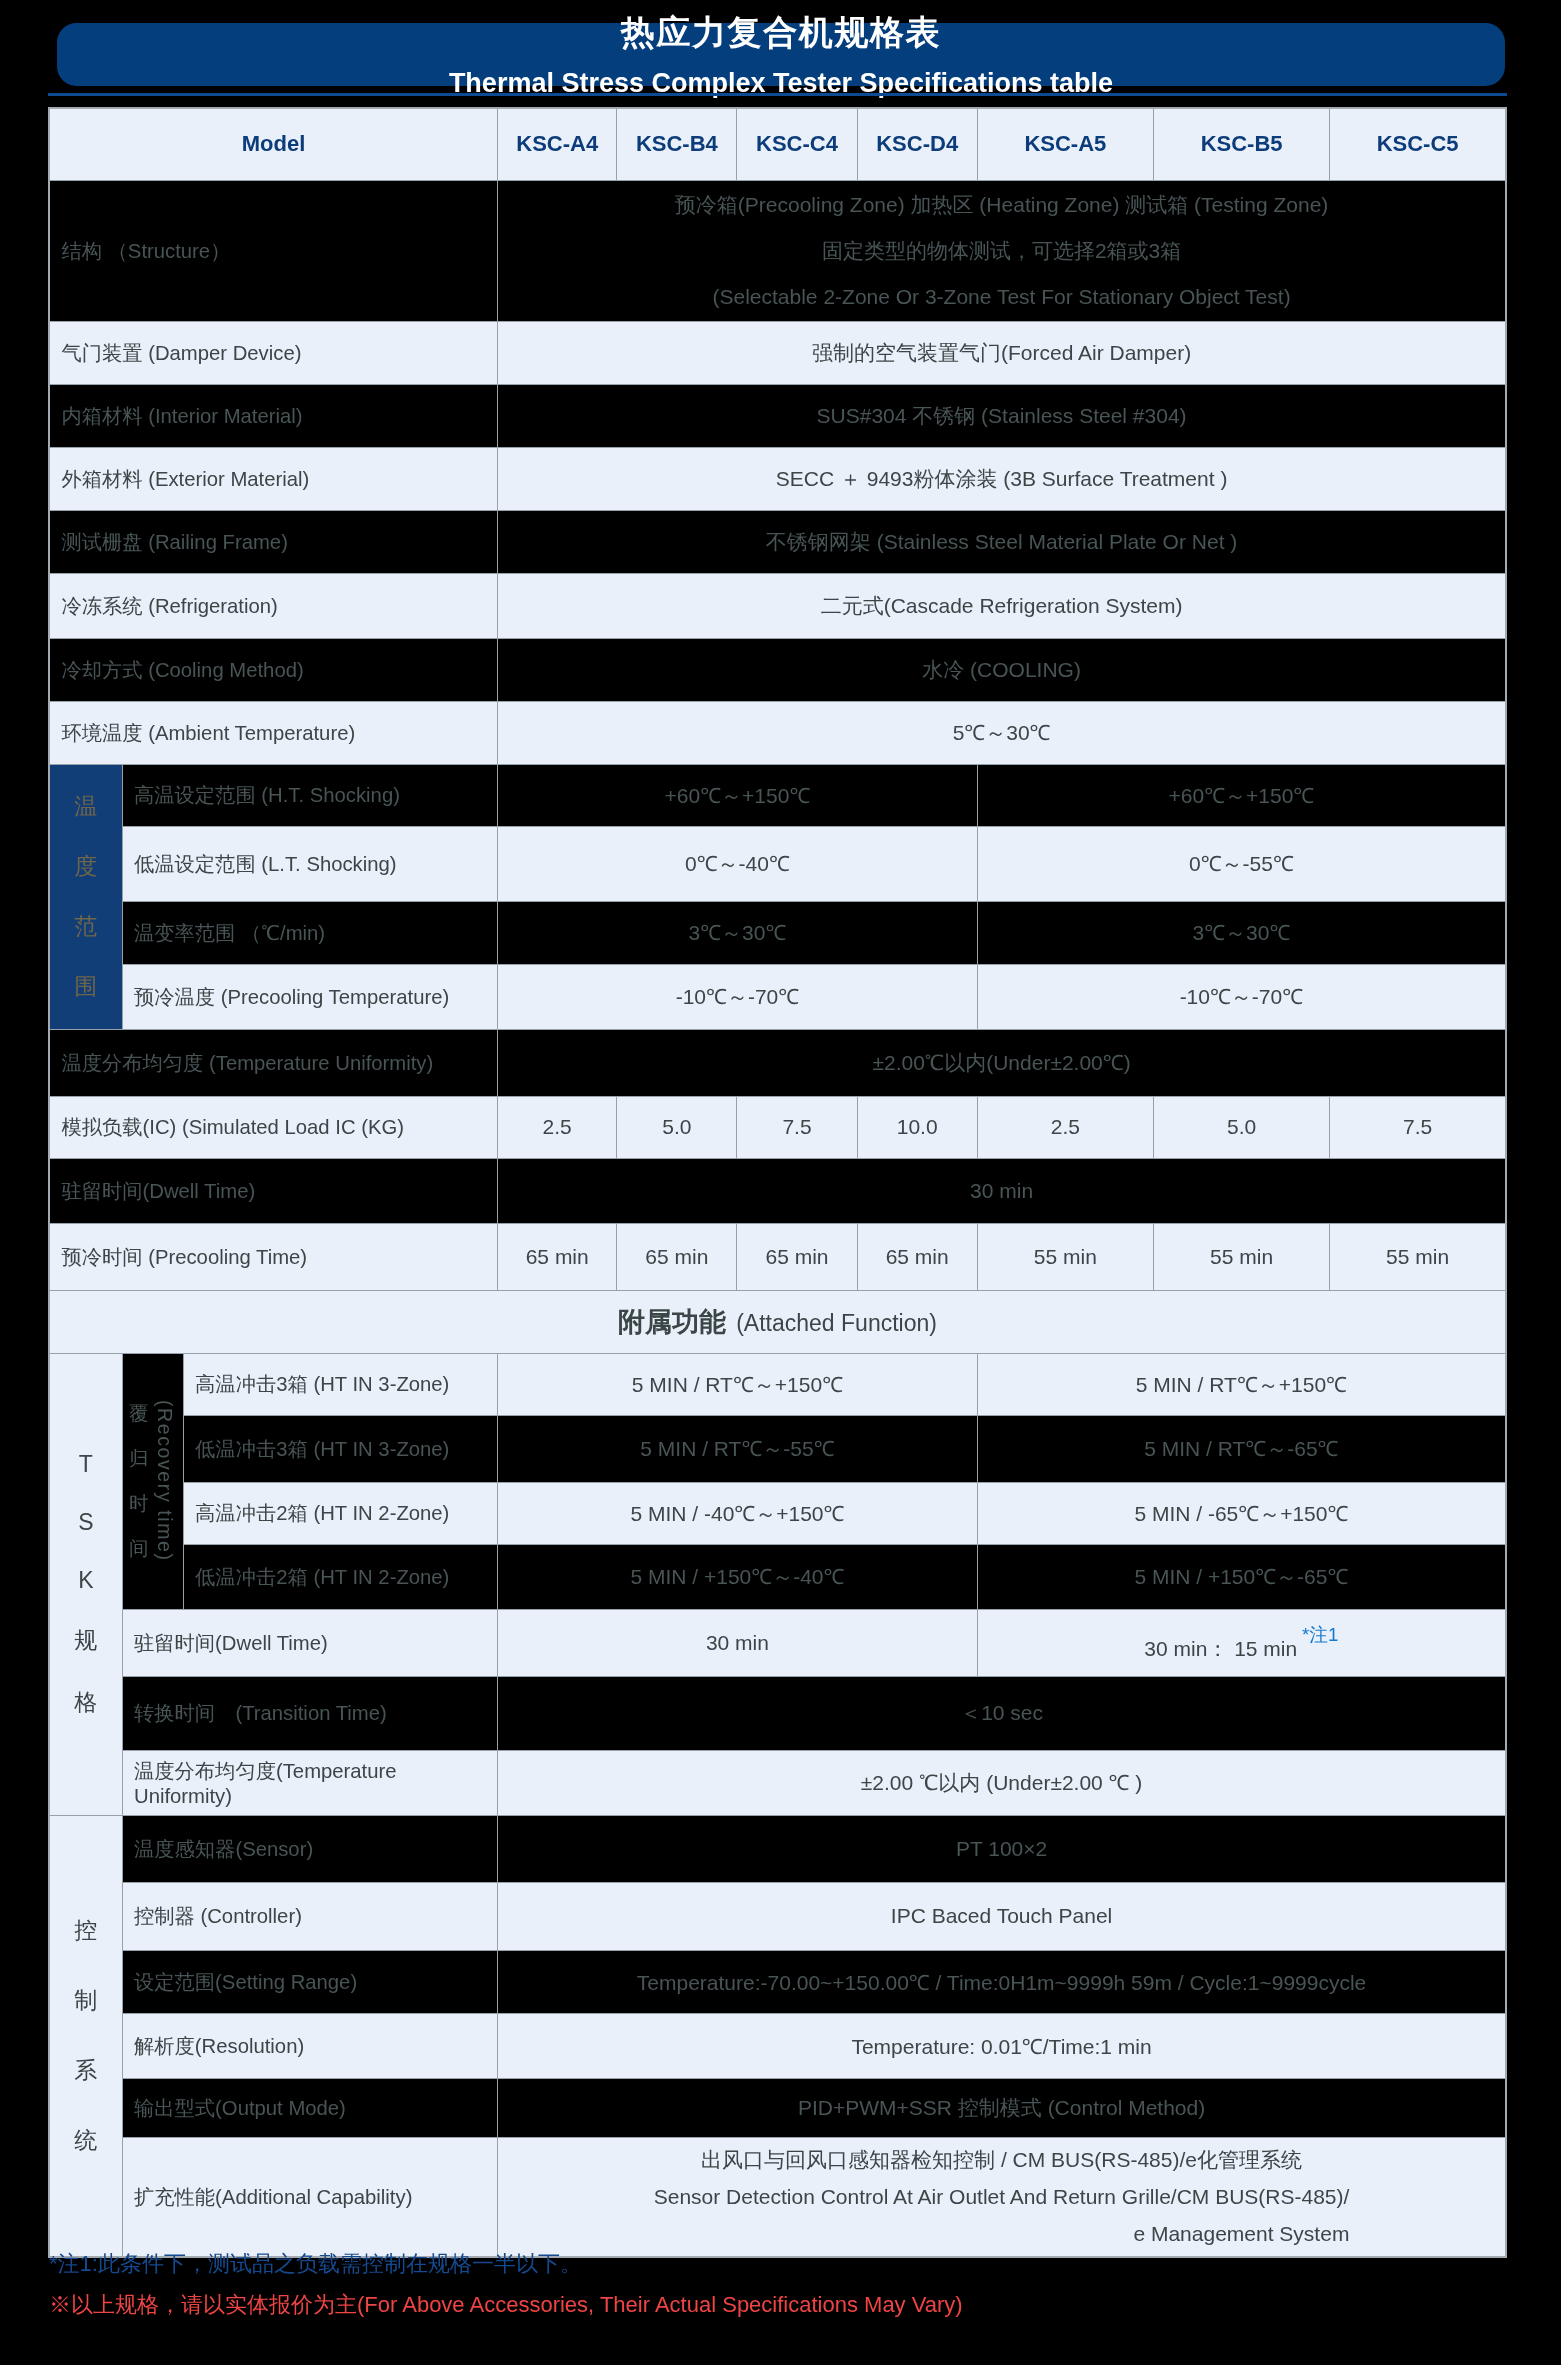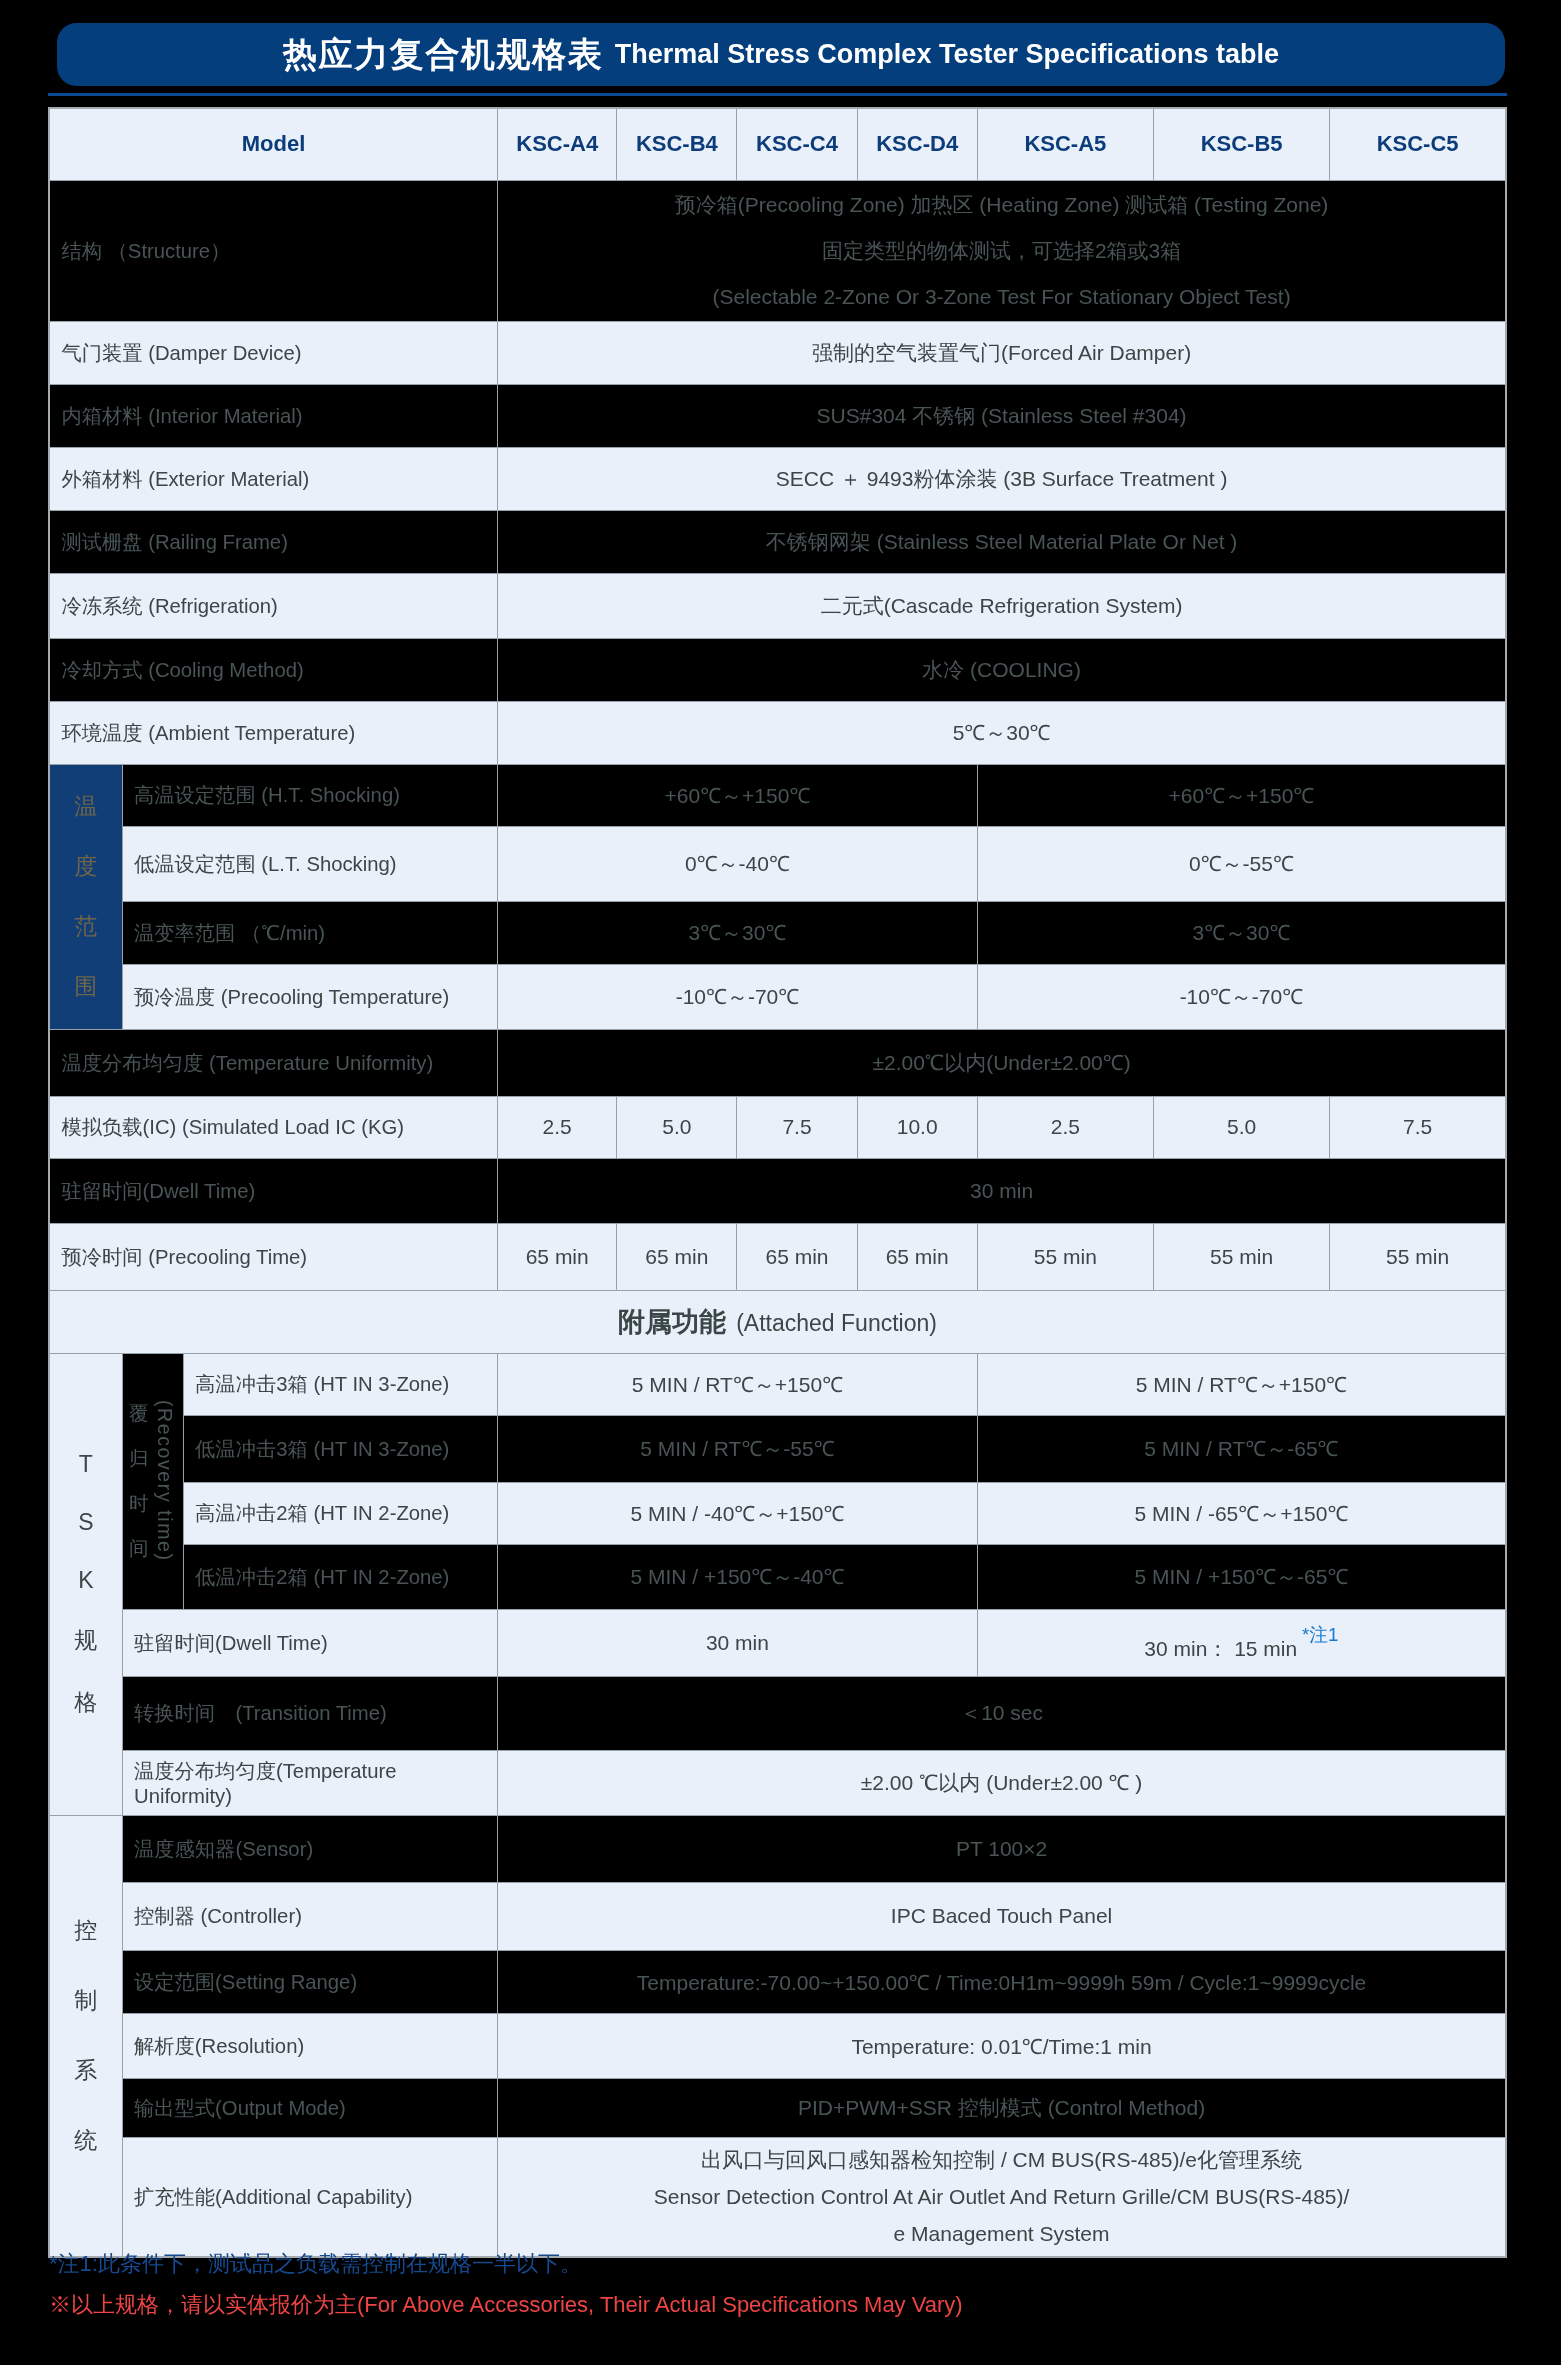--- a/index.html
+++ b/index.html
@@ -7,21 +7,21 @@
     width:1561px;height:2366px;
     background:#000;
     font-family:"Liberation Sans", sans-serif;
     position:relative;
     -webkit-font-smoothing:antialiased;
   }
   .title-bar{
     position:absolute;left:57px;top:23px;width:1448px;height:63px;
     background:#053e7c;border-radius:19.5px;
     display:flex;align-items:center;justify-content:center;gap:11.4px;
-    color:#fff;white-space:nowrap;
+    color:#fff;white-space:nowrap;flex-direction:column;
   }
   .title-zh{font-size:34px;font-weight:bold;letter-spacing:1.6px;}
   .title-en{font-size:27px;font-weight:bold;}
   .hdr-rule{
     position:absolute;left:48px;top:93px;width:1459px;height:3.3px;
     background:#0d4a94;
   }
   table.spec{
     position:absolute;left:48px;top:107px;
     border-collapse:collapse;table-layout:fixed;
@@ -45,21 +45,21 @@
   .vstack.g38{gap:31px;}
   .vstack.g48{gap:39px;}
   .vstack.g22{gap:18px;font-size:19.5px;}
   .vwrap{display:flex;flex-direction:row;align-items:center;justify-content:center;gap:4.9px;}
   .vrot{writing-mode:vertical-rl;font-size:19.5px;letter-spacing:1.6px;}
   .attached-cell{text-align:center;}
   .attached-zh{font-size:27px;font-weight:bold;}
   .attached-en{font-size:23px;margin-left:6.5px;}
   sup.note-ref{color:#1478d2;font-size:18.7px;font-weight:normal;vertical-align:14.6px;margin-left:4.9px;}
   .cap-lines{text-align:center;font-size:21px;line-height:37px;}
-  .cap-sub{display:inline-block;text-align:center;}
+  .cap-sub{display:inline-block;text-align:right;}
   .note{position:absolute;left:49px;white-space:nowrap;font-size:22px;}
   .note-1{top:2249px;color:#15498f;}
   .note-2{top:2290px;color:#ef4444;}
 </style>
 </head>
 <body>
 
 <div class="title-bar">
   <span class="title-zh">热应力复合机规格表</span>
   <span class="title-en">Thermal Stress Complex Tester Specifications table</span>

